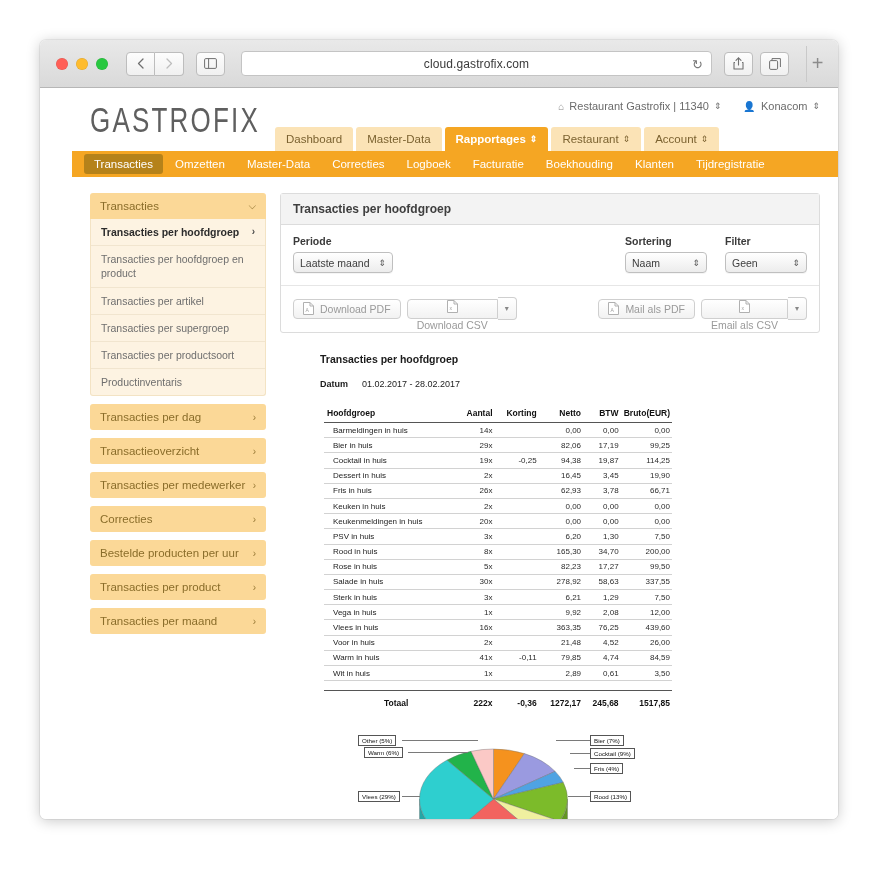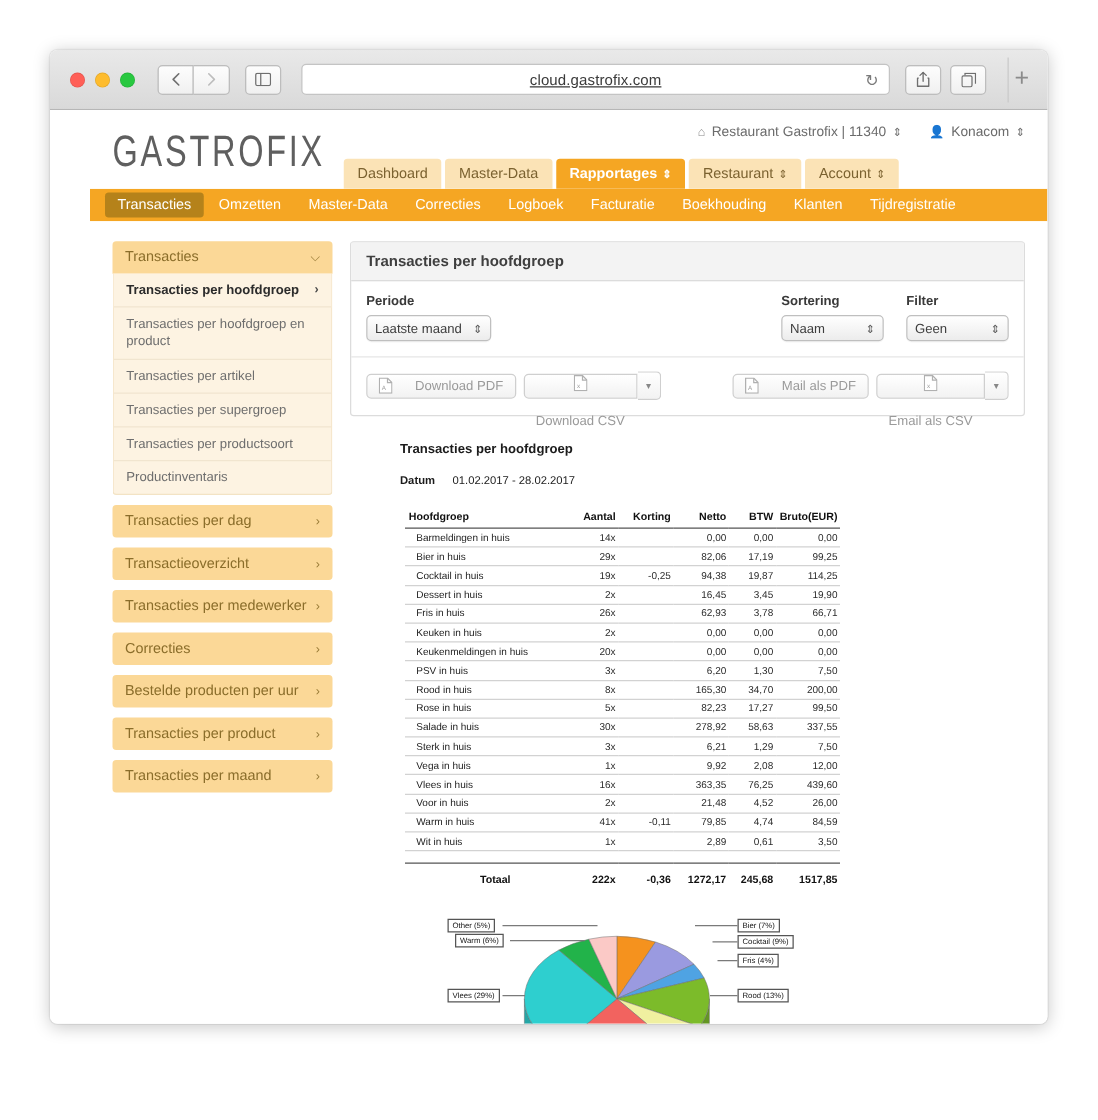--- a/index.html
+++ b/index.html
@@ -57,21 +57,21 @@
   #urlbar {
     flex: 1;
     margin: 0 12px 0 16px;
     height: 25px;
     background: #ffffff;
     border: 1px solid #c4c4c4;
     border-radius: 4px;
     display: flex; align-items: center; justify-content: center;
     position: relative;
   }
-  #urltext { font-size: 12px; color: #3a3a3a; letter-spacing: .1px; text-decoration: underline; }
+  #urltext { font-size: 12px; color: #3a3a3a; letter-spacing: .1px; }
   #reload {
     position: absolute; right: 8px; top: 50%; transform: translateY(-50%);
     color: #7a7a7a; font-size: 13px; line-height: 1;
   }
   .rightbtns { display: flex; align-items: center; gap: 7px; }
   #plusbtn {
     margin-left: 10px; width: 22px; height: 36px;
     display: flex; align-items: center; justify-content: center;
     color: #8b8b8b; font-size: 20px; font-weight: 300;
     border-left: 1px solid #c9c9c9;
@@ -208,21 +208,21 @@
 
   #actions {
     padding: 11px 12px 12px;
     display: flex; align-items: center;
   }
   .btn {
     background: linear-gradient(#ffffff, #f2f2f2);
     border: 1px solid #cfcfcf;
     border-radius: 4px;
     height: 20px;
-    display: flex; align-items: center; gap: 18px;
+    display: flex; align-items: center; gap: 6px;
     padding: 0 9px;
     font-size: 10.5px; color: #9a9a9a;
     white-space: nowrap;
   }
   .btn + .btn { margin-left: 6px; }
   .split {
     background: linear-gradient(#ffffff, #f2f2f2);
     border: 1px solid #cfcfcf;
     border-left: none;
     border-radius: 0 4px 4px 0;

